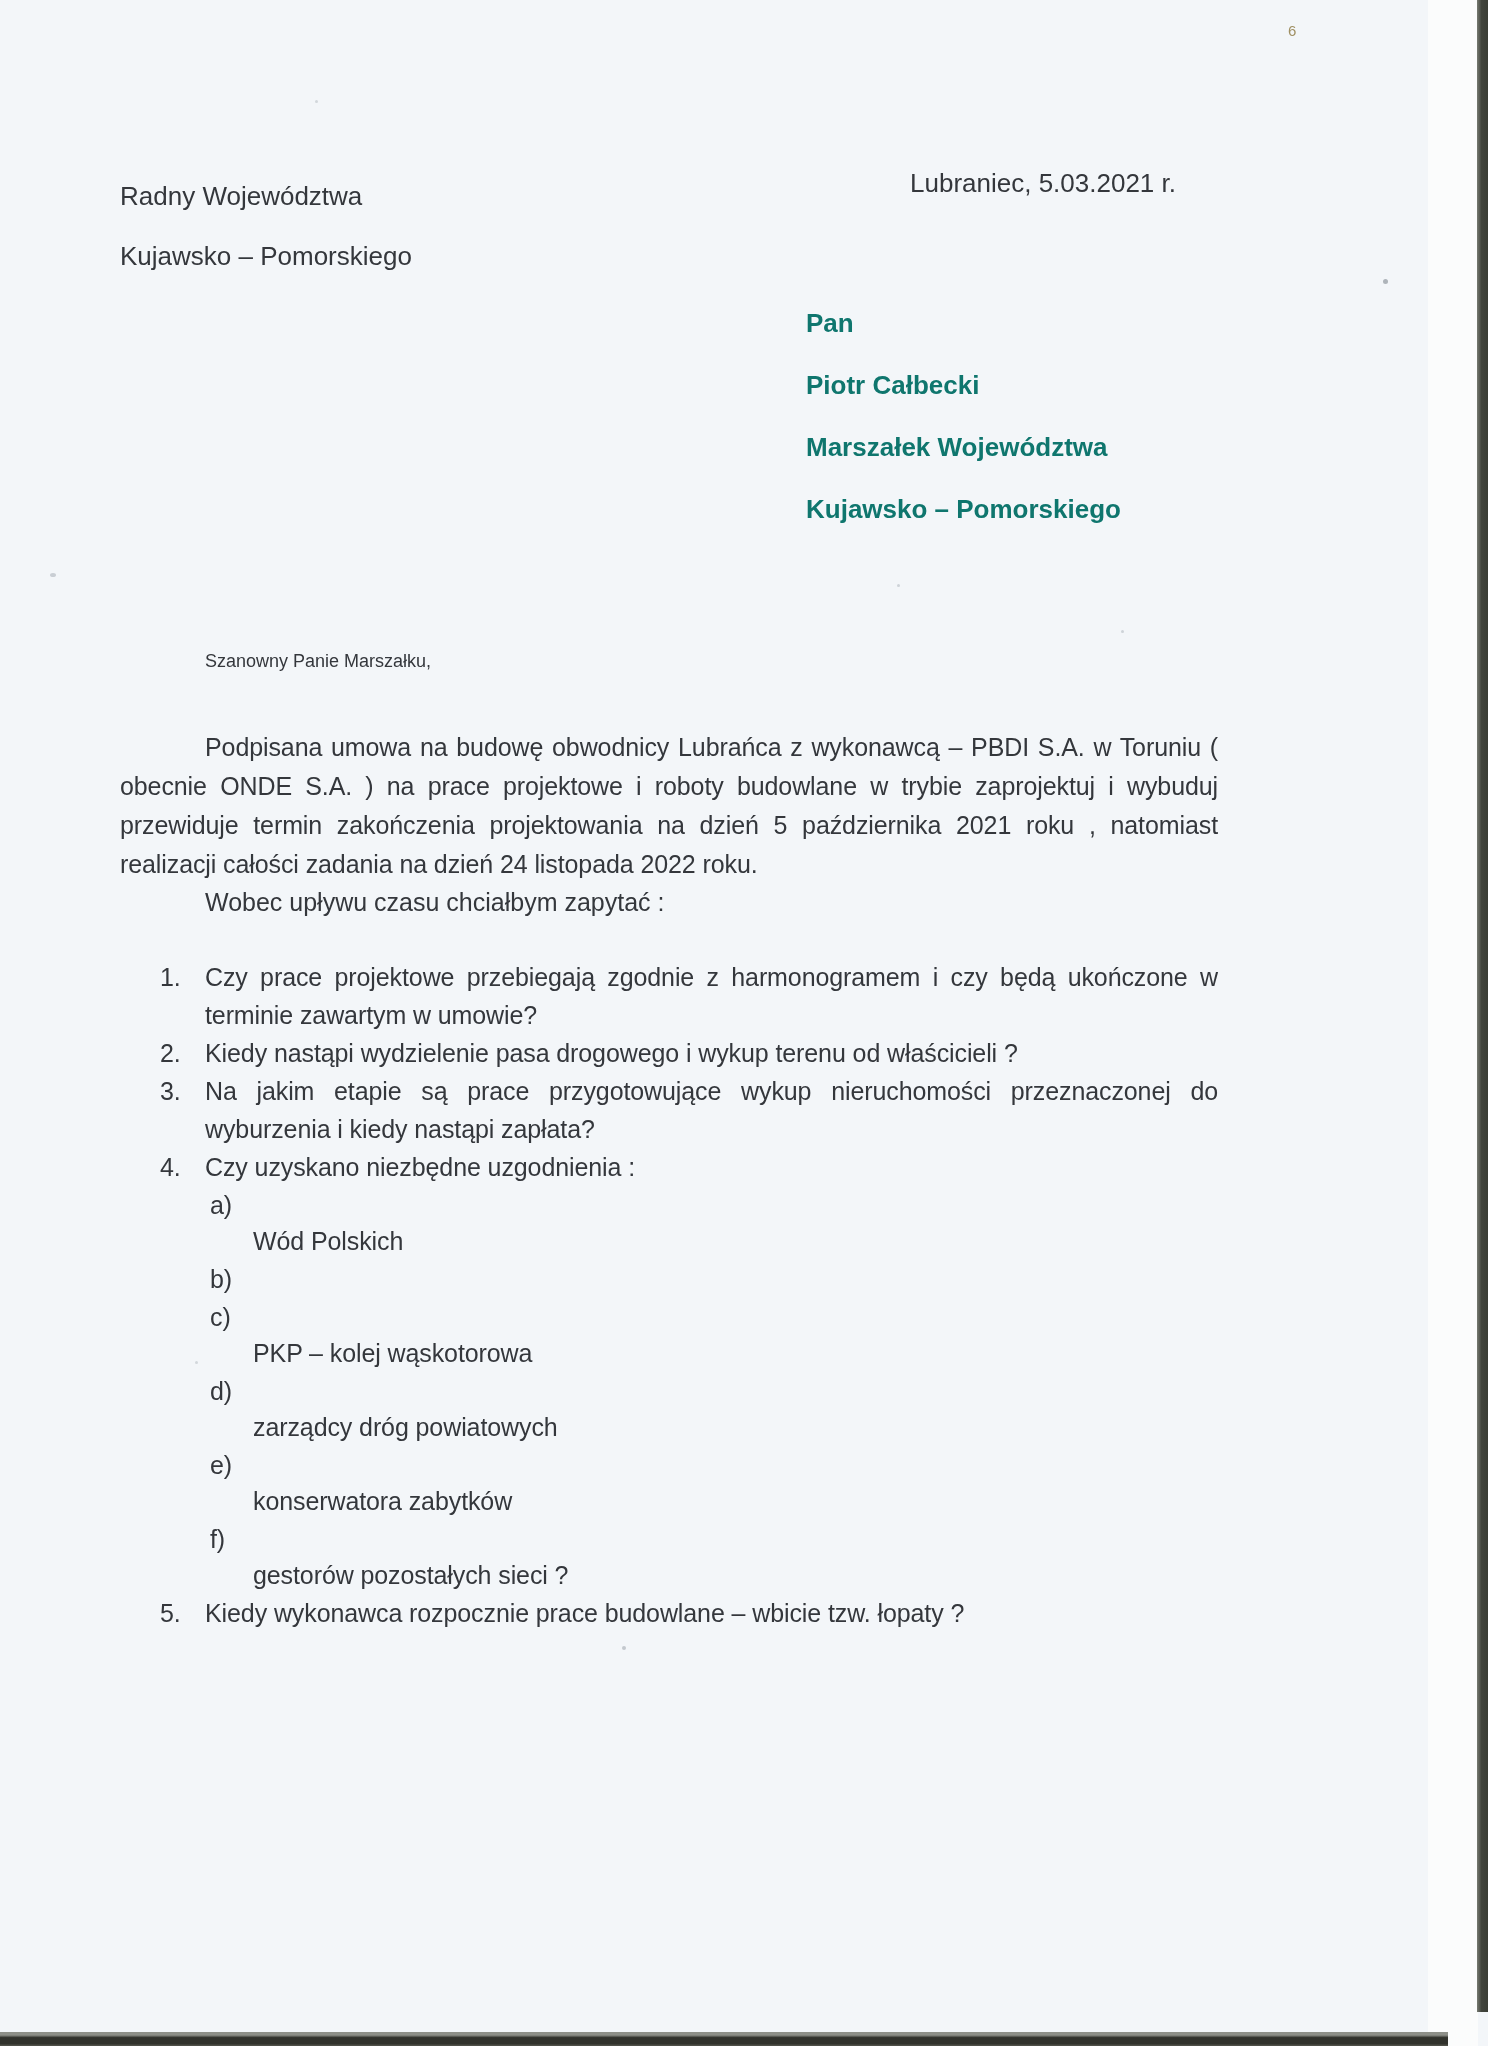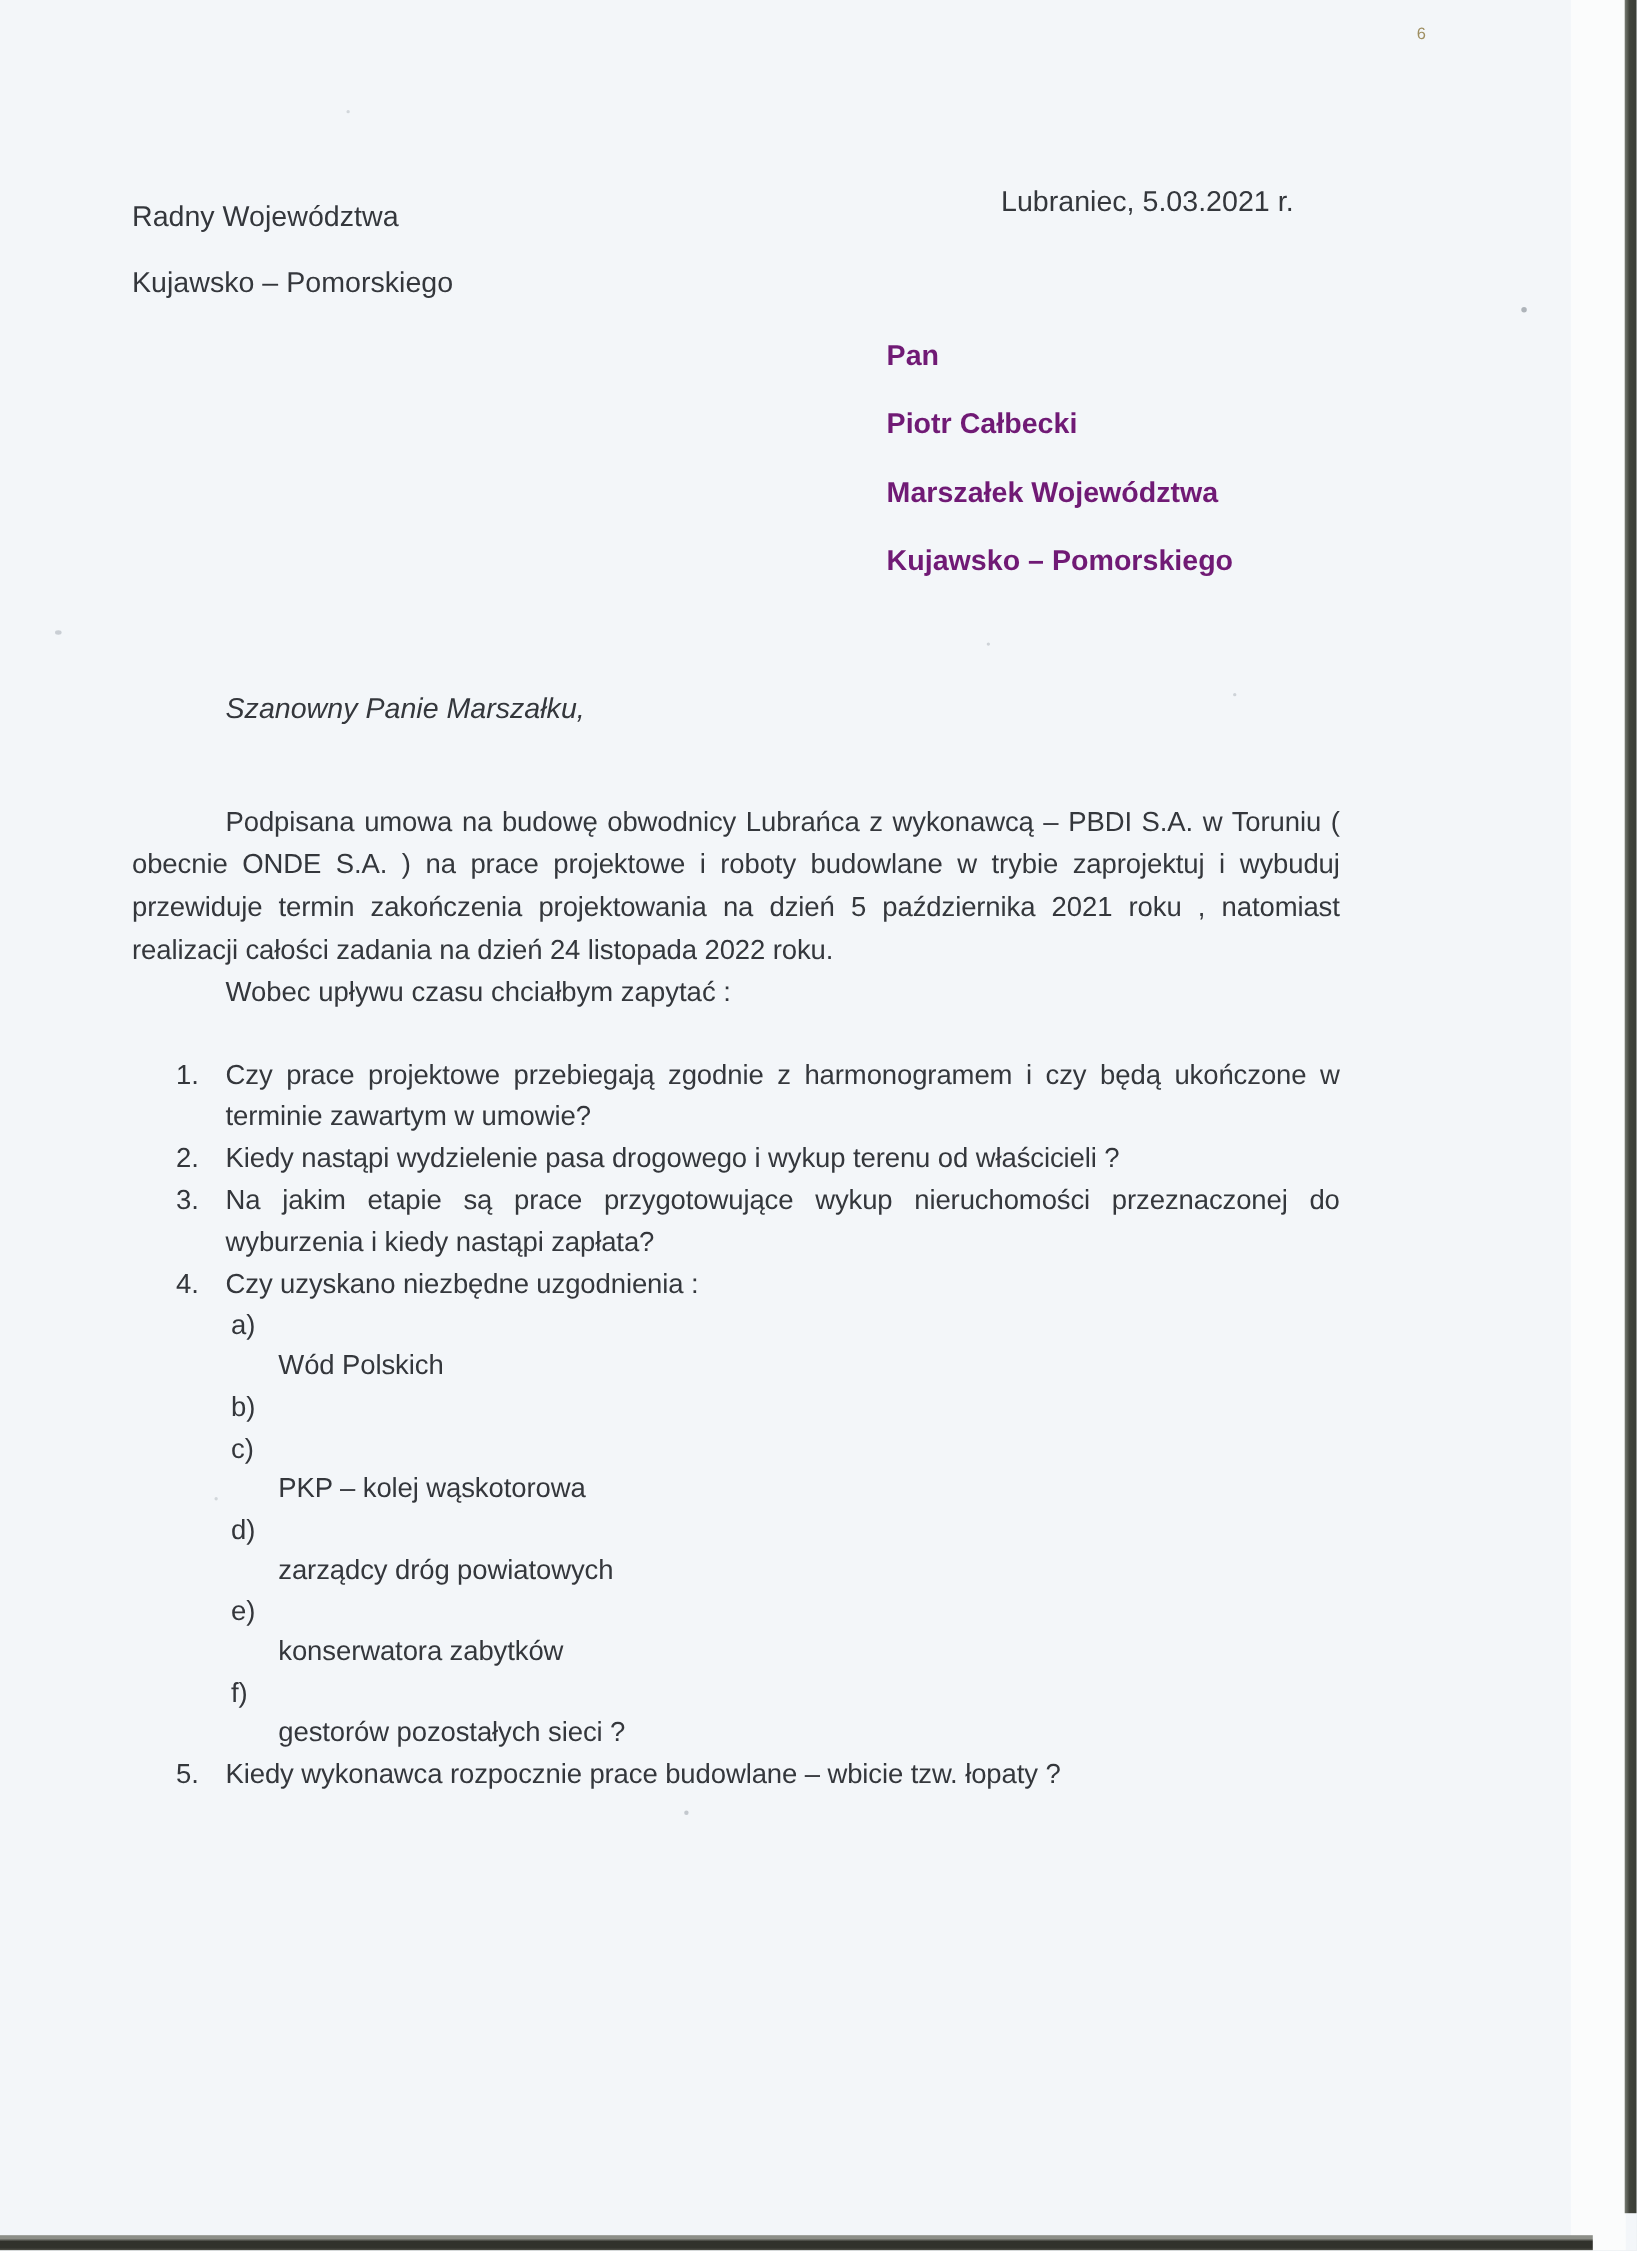--- a/index.html
+++ b/index.html
@@ -47,30 +47,29 @@
     position: absolute;
     left: 910px; top: 168px;
     font-size: 26px;
     white-space: nowrap;
   }
   .recipient {
     position: absolute;
     left: 806px; top: 292px;
     font-size: 26px;
     font-weight: bold;
-    color: #701a75;
+    color: #0f766e;
     line-height: 62px;
     white-space: nowrap;
   }
   
   .greeting {
     position: absolute;
-    left: 205px; top: 629px;
-    font-size: 26px;
-    font-style: italic;
+    left: 205px; top: 651px;
+    font-size: 18px;
   }
   .para {
     position: absolute;
     left: 120px;
     width: 1098px;
     font-size: 25px;
     line-height: 39px;
     text-align: justify;
     letter-spacing: -0.1px;
   }

